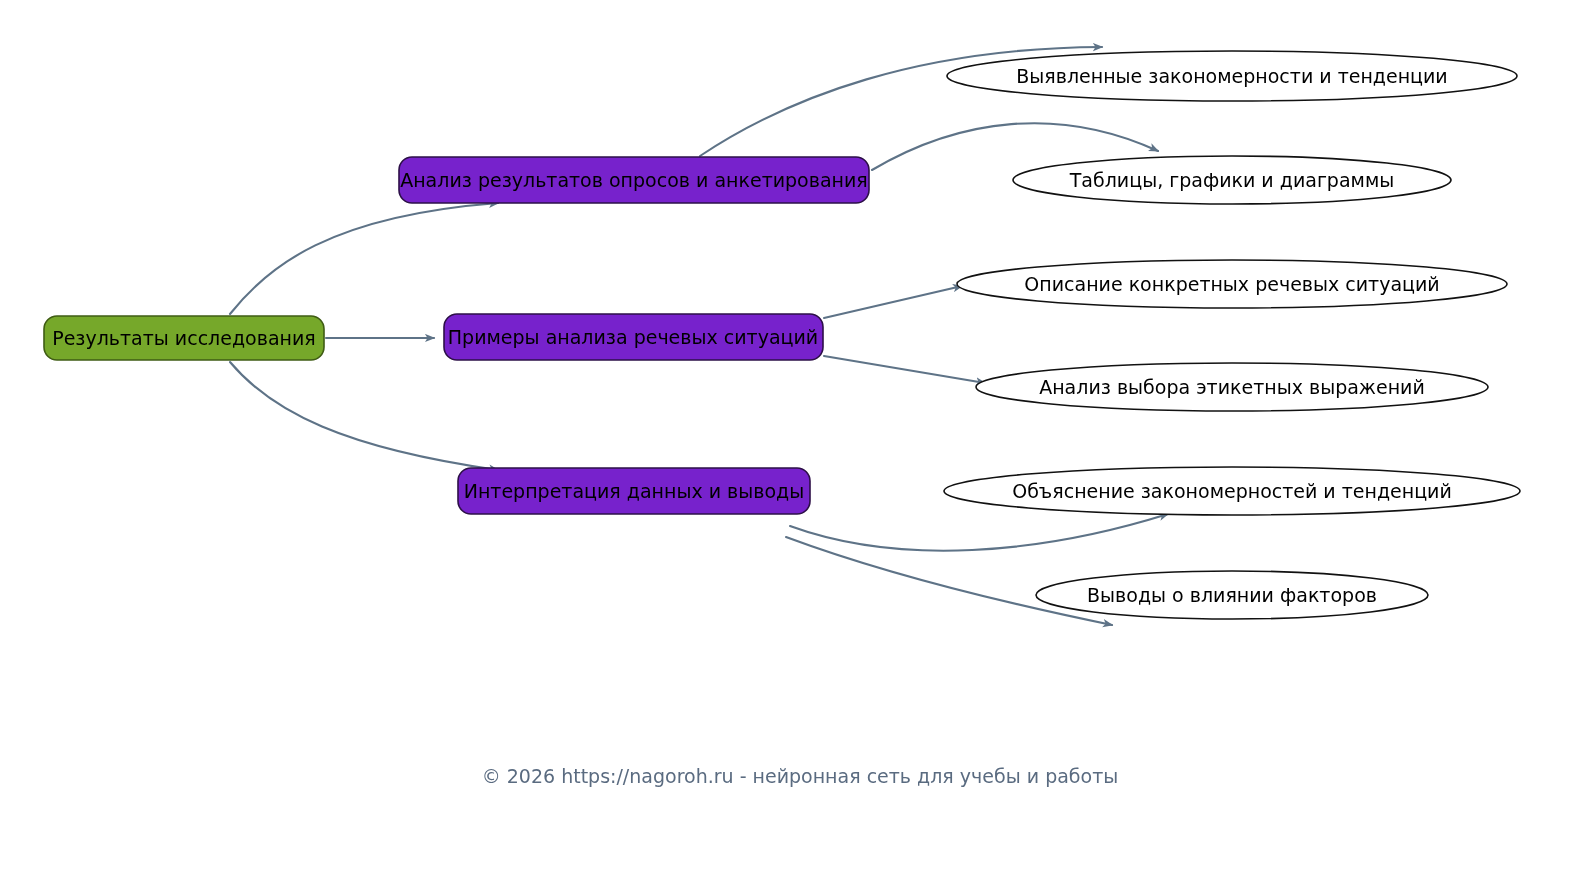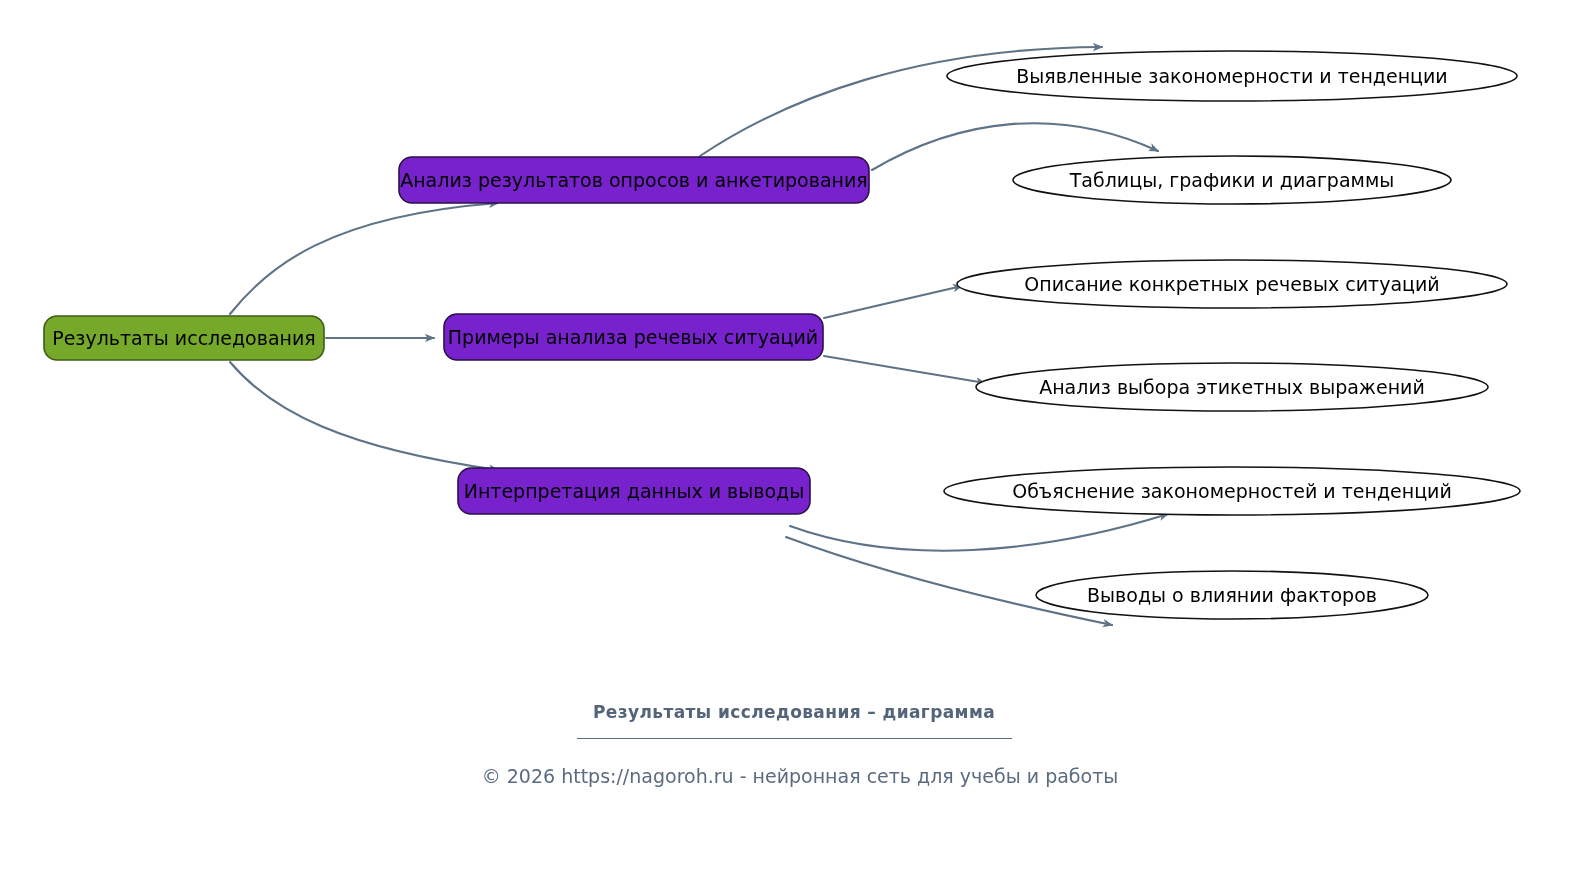--- a/index.html
+++ b/index.html
@@ -155,20 +155,16 @@
     <g>
       <rect x="444" y="314" width="379" height="46" rx="13" ry="13" fill="#7722cc" stroke="#2d1048" stroke-width="1.6"></rect>
       <text class="node-text" x="633" y="338">Примеры анализа речевых ситуаций</text>
     </g>
     <g>
       <rect x="458" y="468" width="352" height="46" rx="13" ry="13" fill="#7722cc" stroke="#2d1048" stroke-width="1.6"></rect>
       <text class="node-text" x="634" y="492">Интерпретация данных и выводы</text>
     </g>
   </svg>
 
-  <div class="caption-wrap">
-    <div class="caption-title">Результаты исследования – диаграмма</div>
-    <hr class="caption-rule">
-  </div>
 
   <div class="footer-text">© 2026 https://nagoroh.ru - нейронная сеть для учебы и работы</div>
 
 </div>
 
 </body></html>

